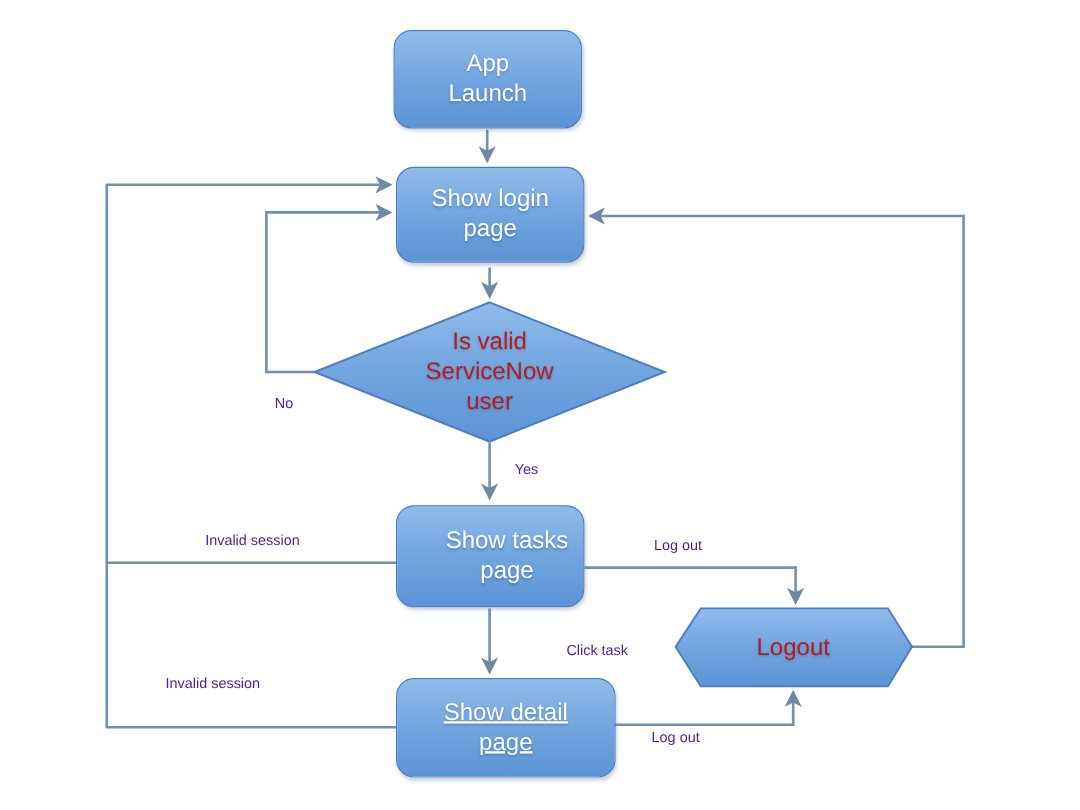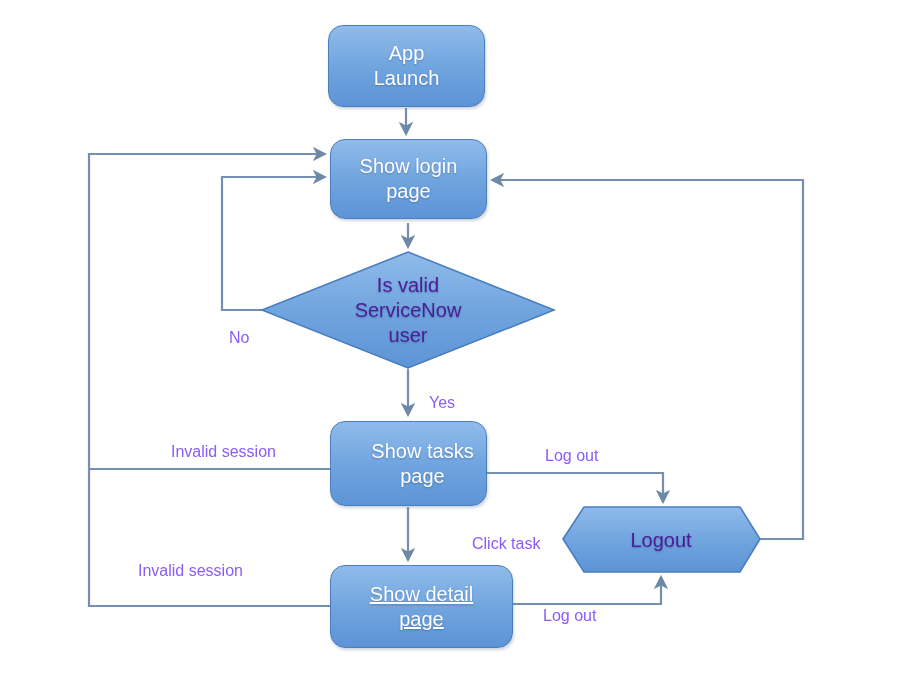--- a/index.html
+++ b/index.html
@@ -31,39 +31,39 @@
     box-sizing: border-box;
   }
   #node-app-launch  { left: 328px; top: 25px;  width: 157px; height: 82px; }
   #node-show-login  { left: 330px; top: 139px; width: 157px; height: 80px; }
   #node-show-tasks  { left: 330px; top: 421px; width: 157px; height: 85px; padding-left: 28px; }
   #node-show-detail { left: 330px; top: 565px; width: 183px; height: 83px; text-decoration: underline; }
 
   .shape-label {
     position: absolute;
     transform: translate(-50%, -50%);
-    color: #4c1d95;
+    color: #b91c1c;
     font-size: 20px;
     line-height: 1.25;
     text-align: center;
     white-space: pre-line;
     text-shadow: 0 1px 2px rgba(40, 70, 120, 0.4);
     pointer-events: none;
   }
   #label-decision { left: 408px; top: 310px; }
   #label-logout   { left: 661px; top: 540px; }
 
   .edge-label {
     position: absolute;
-    color: #8b5cf6;
-    font-size: 16px;
+    color: #4c1d95;
+    font-size: 12px;
     white-space: nowrap;
   }
   #elabel-no            { left: 229px; top: 329px; }
-  #elabel-yes           { left: 429px; top: 394px; text-align: center; }
+  #elabel-yes           { left: 429px; top: 384px; text-align: center; }
   #elabel-invalid-upper { left: 171px; top: 443px; }
   #elabel-invalid-lower { left: 138px; top: 562px; }
   #elabel-logout-upper  { left: 545px; top: 447px; }
   #elabel-logout-lower  { left: 543px; top: 607px; }
   #elabel-click-task    { left: 428px; top: 535px; margin-left: 44px; }
 
   .wire { stroke: #7490af; stroke-width: 2.2; fill: none; }
 </style>
 </head>
 <body>

